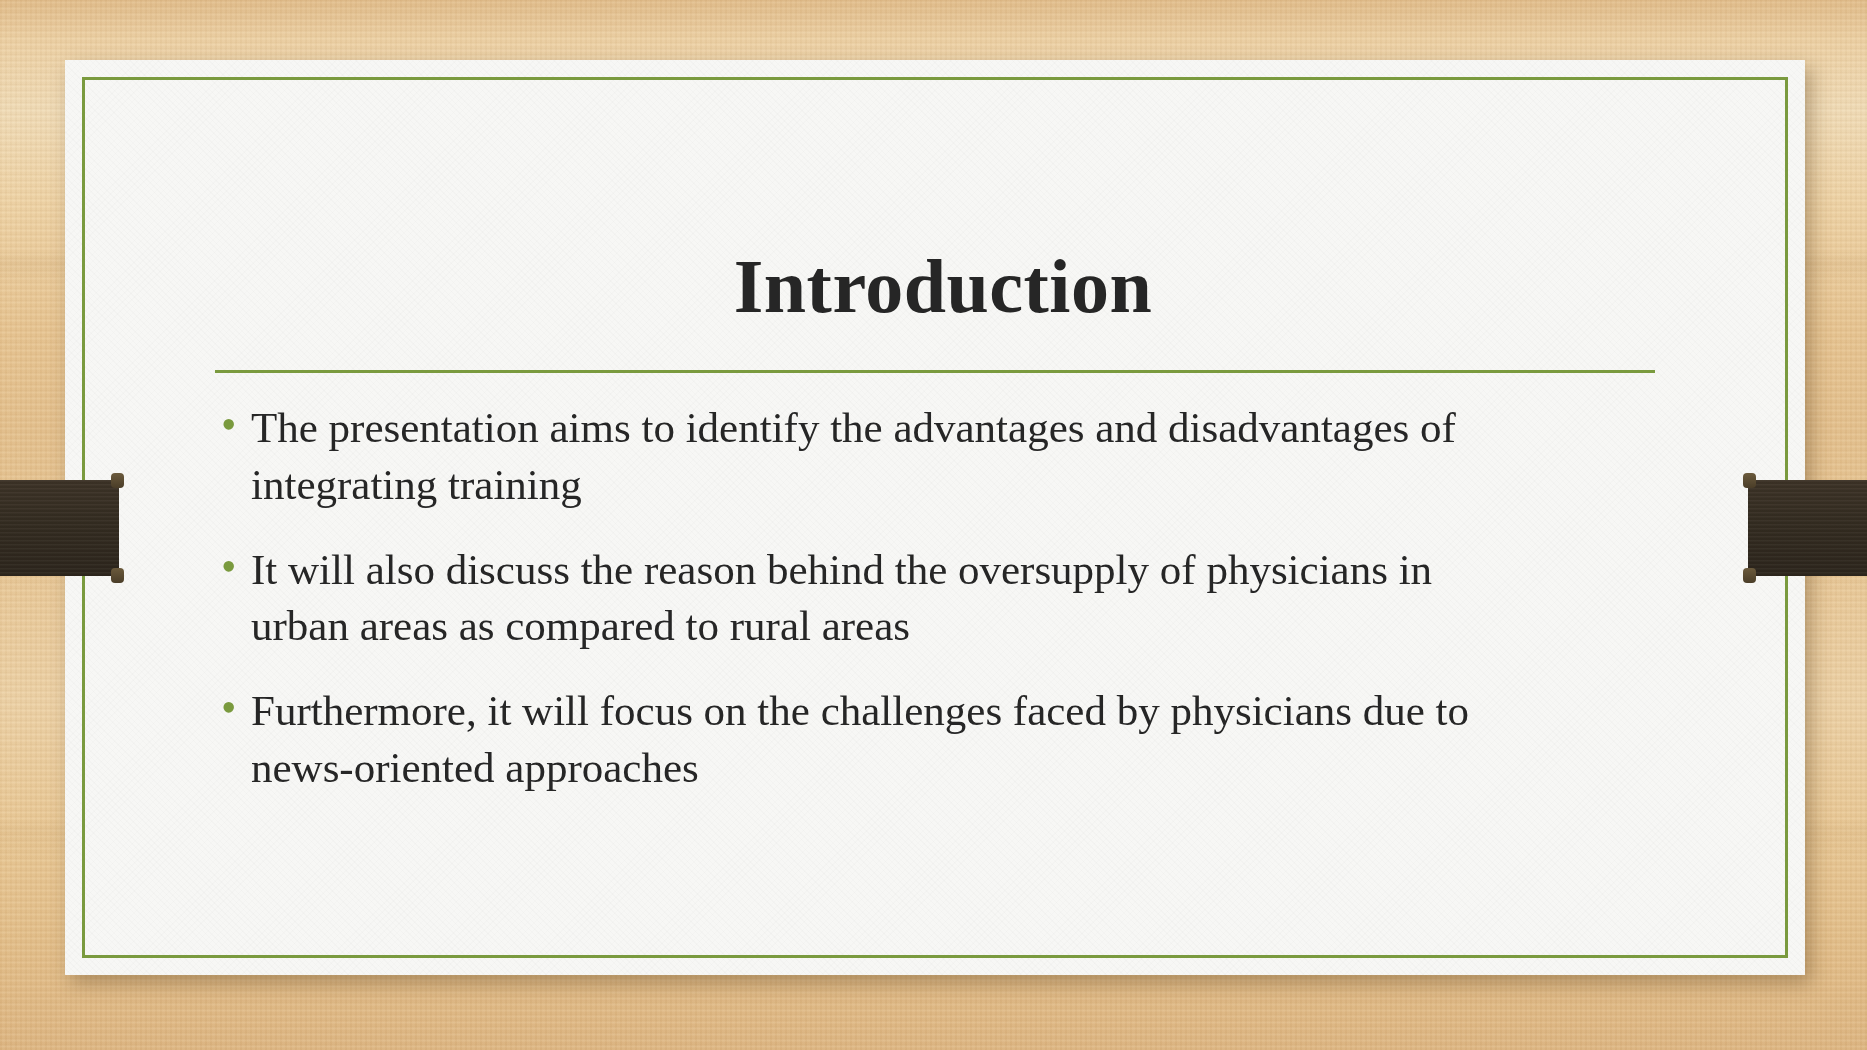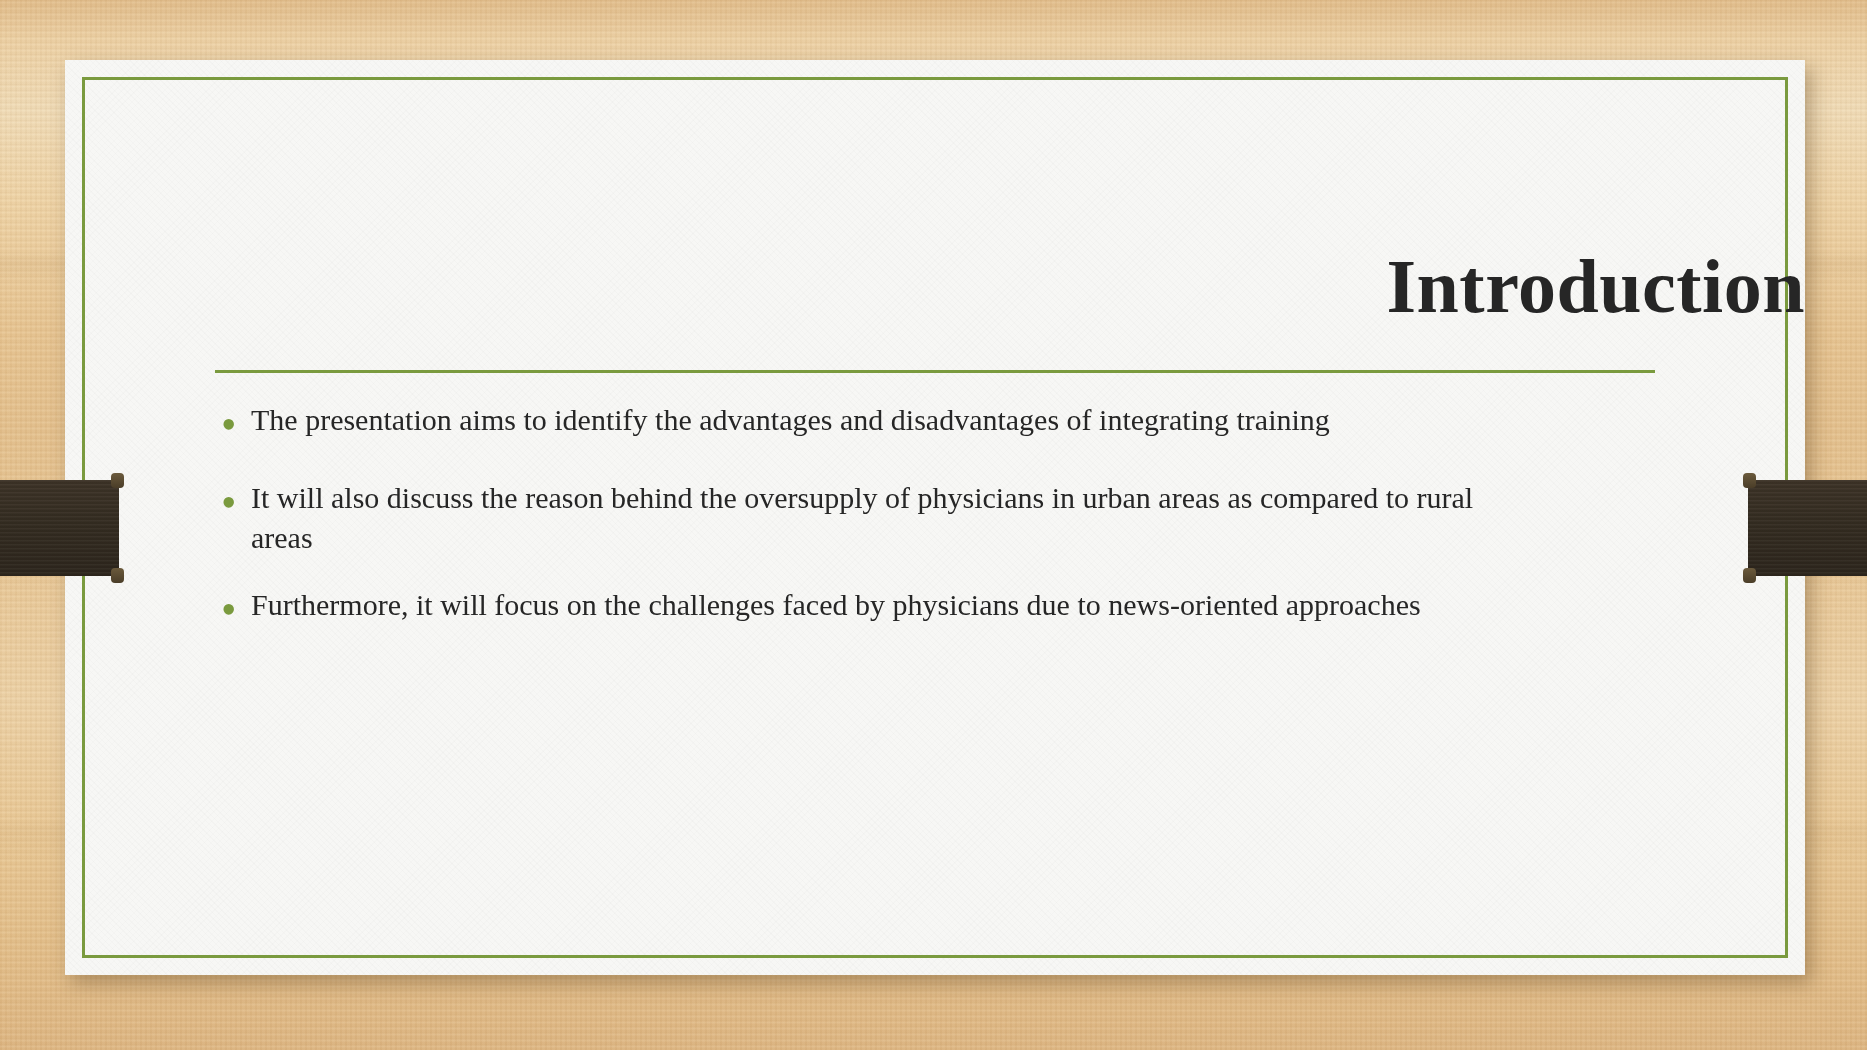--- a/index.html
+++ b/index.html
@@ -124,21 +124,21 @@
     border: 3px solid #7a9a3e;
     pointer-events: none;
   }
 
   
   .slide-title {
     position: absolute;
     left: 16px;
     right: 0;
     top: 136px;
-    text-align: right;
+    text-align: center;
     font-size: 76px;
     font-weight: bold;
     color: #262626;
     letter-spacing: 0.5px;
     line-height: 1.05;
   }
 
   
   .title-rule {
     position: absolute;
@@ -166,21 +166,21 @@
     width: 36px;
     color: #7a9a3e;
     font-size: 44px;
     line-height: 50px;
     text-align: left;
     padding-left: 6px;
     box-sizing: border-box;
   }
   .bullet-text {
     flex: 1 1 auto;
-    font-size: 30px;
+    font-size: 43px;
     line-height: 1.32;
     color: #262626;
     padding-right: 170px;
   }
 </style>
 </head>
 <body>
 
 <div id="stage">
 

